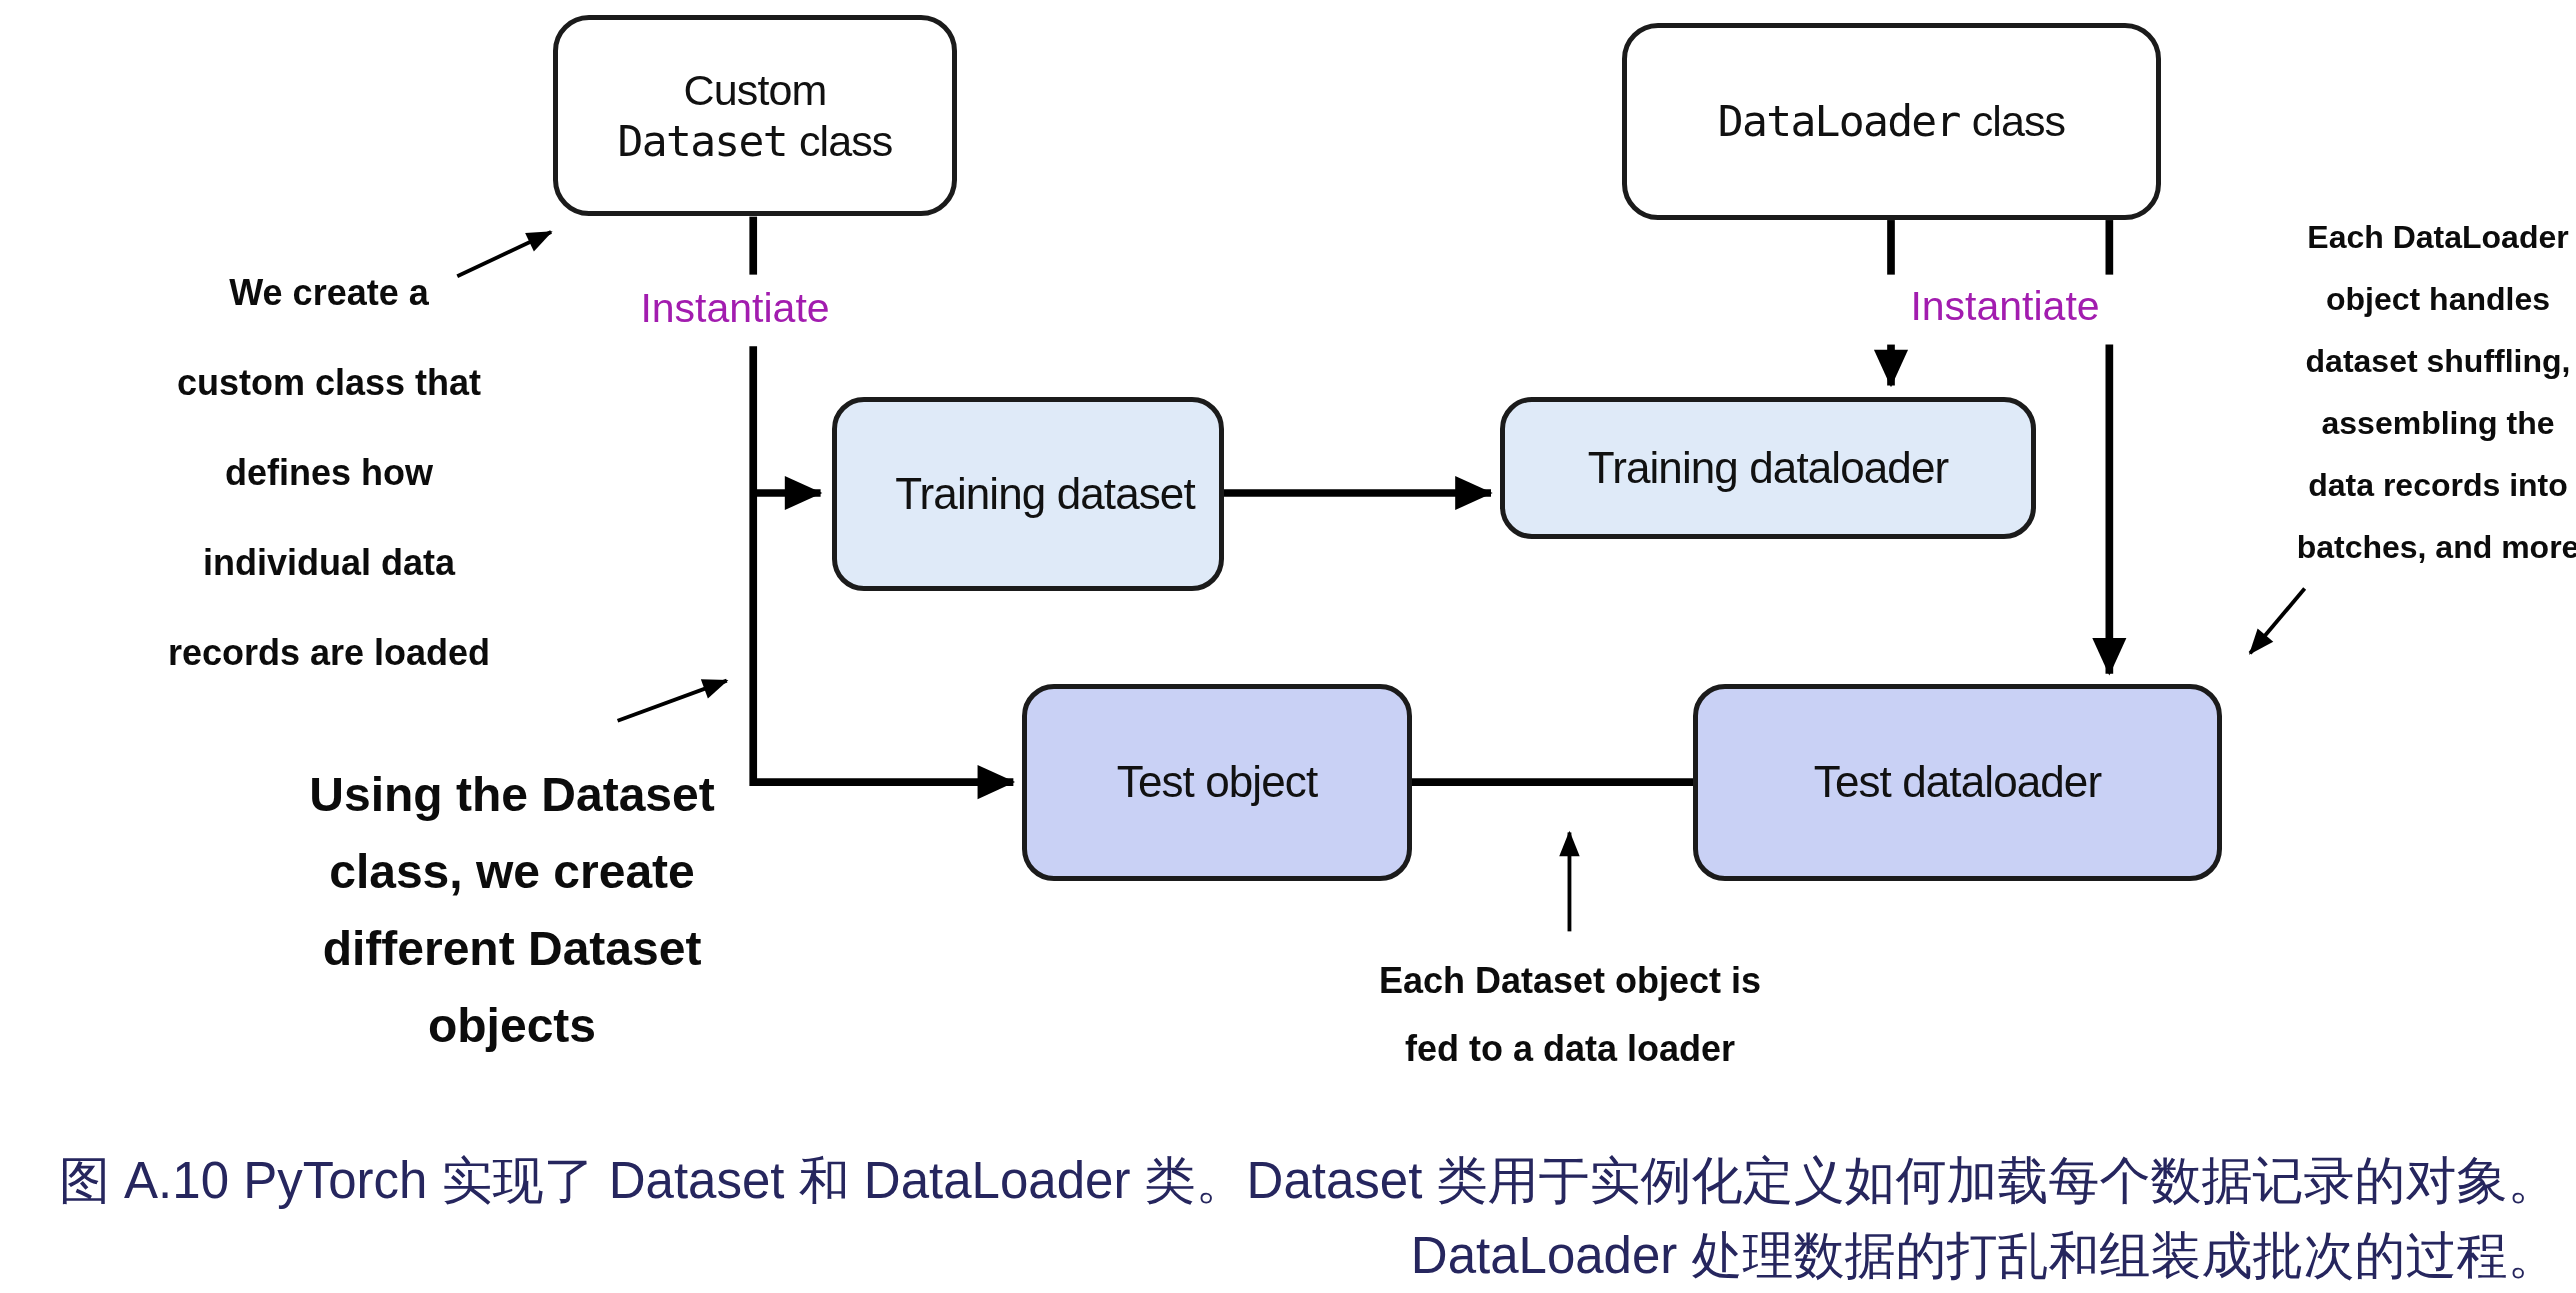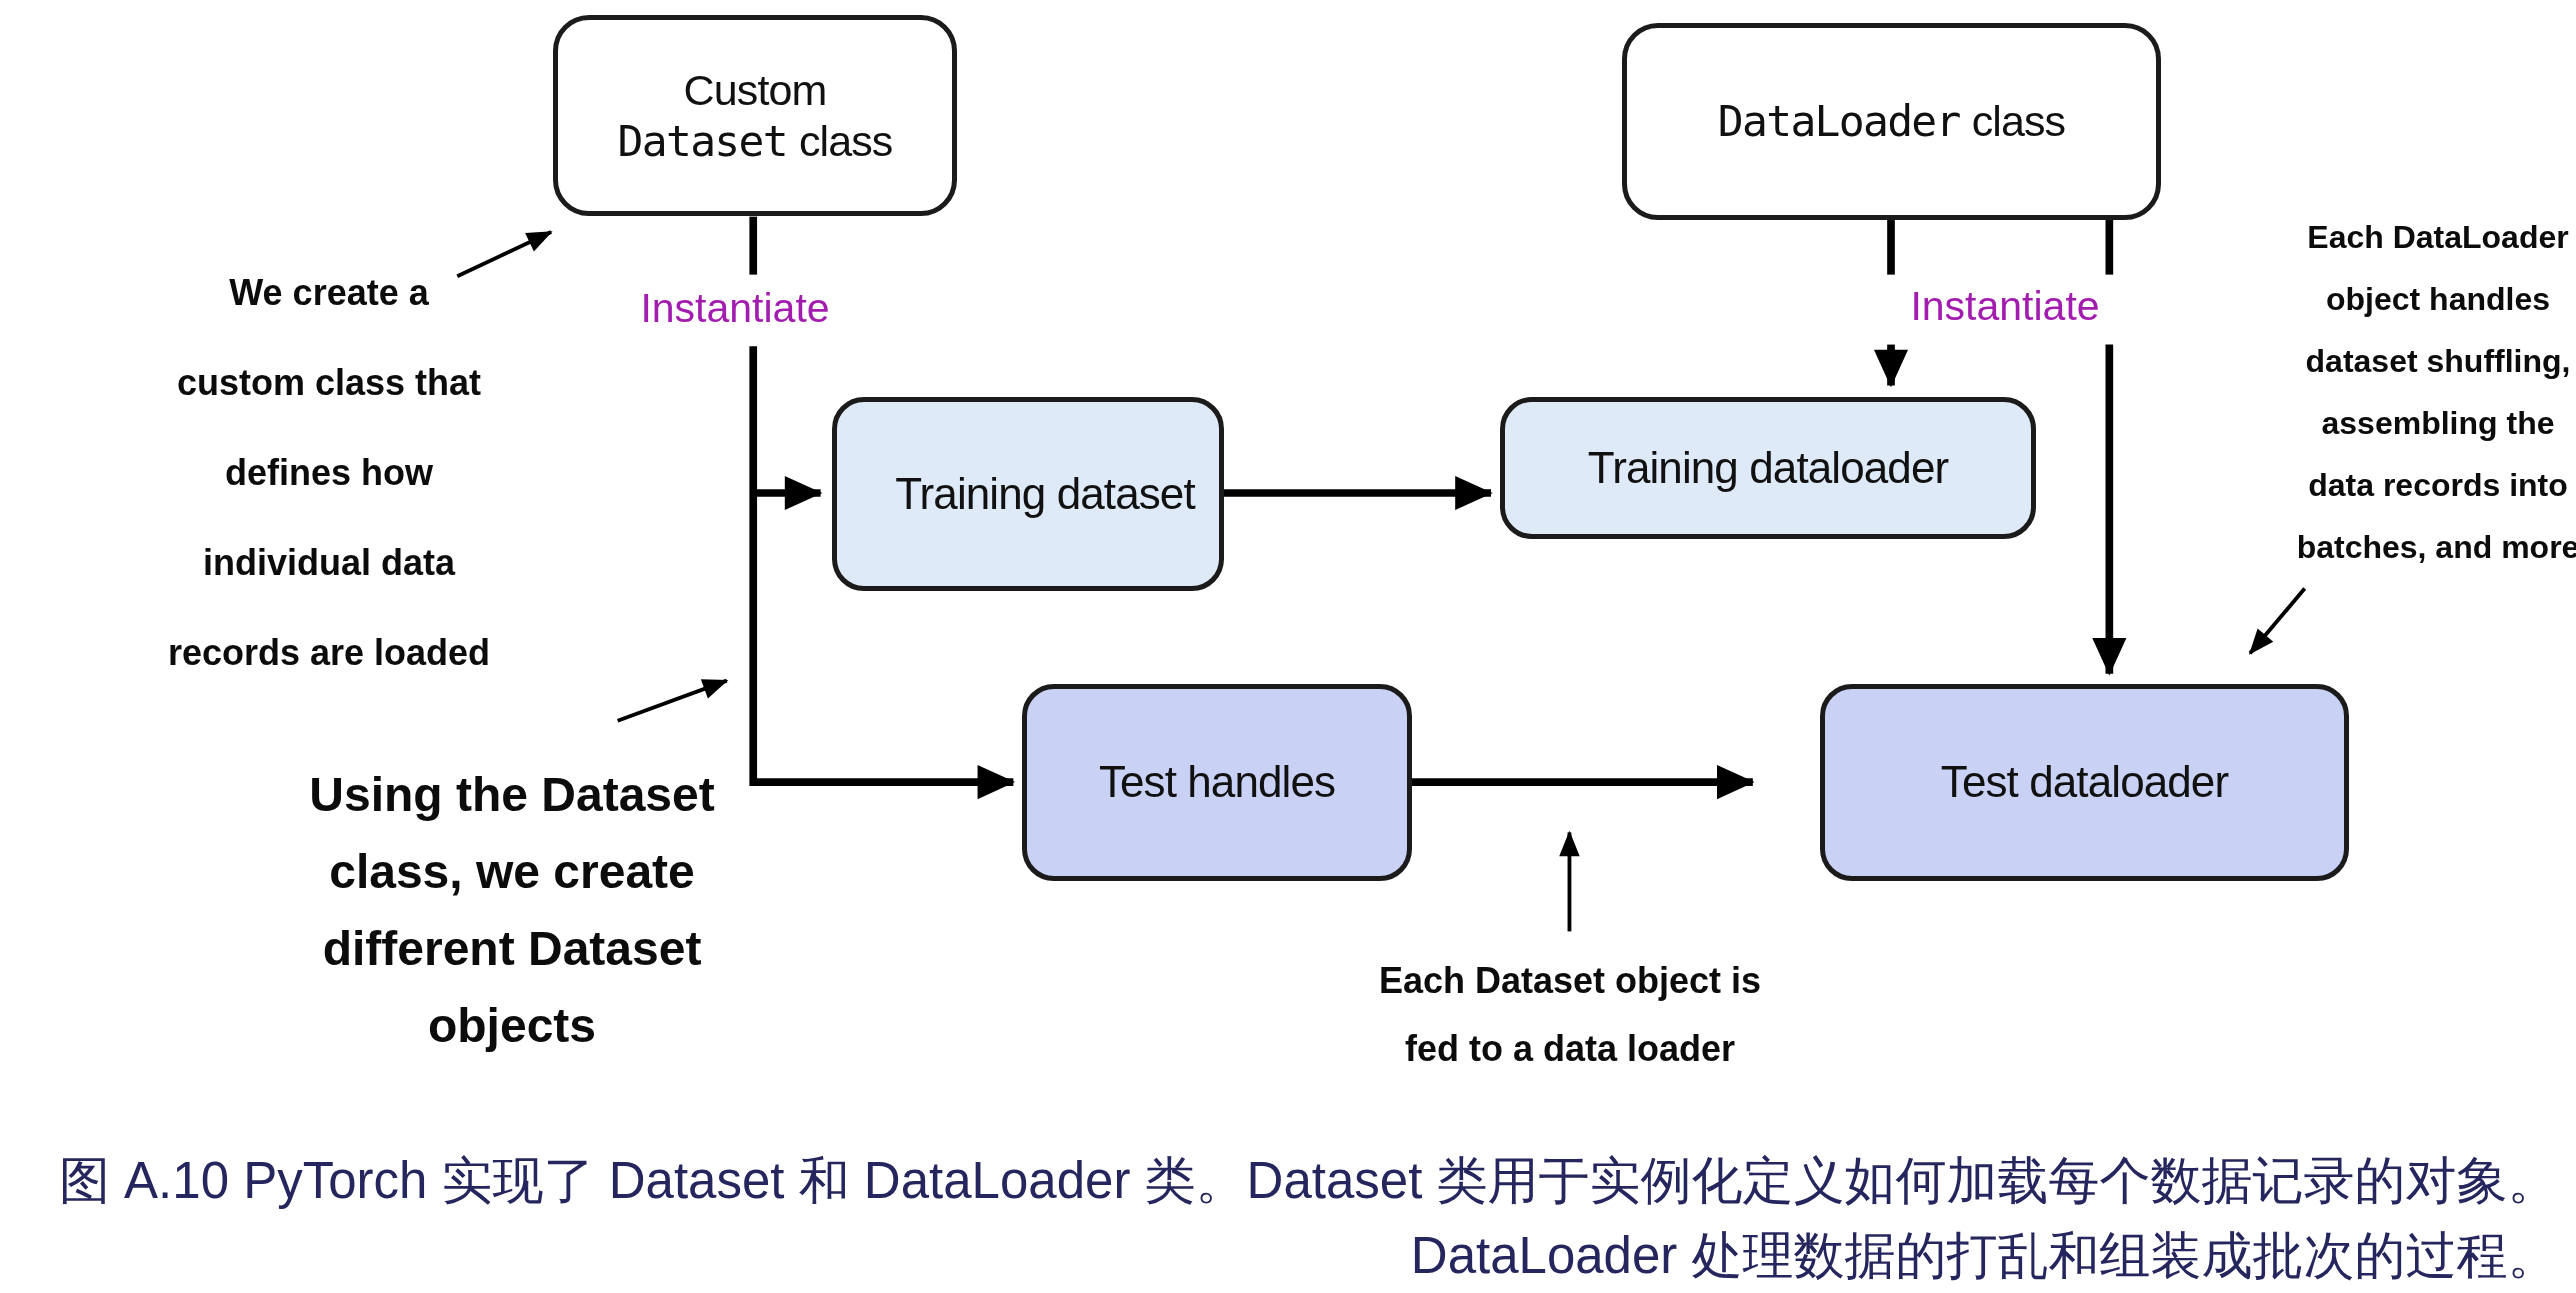--- a/index.html
+++ b/index.html
@@ -97,24 +97,24 @@
 
   <div class="box trainbox" style="left:832px;top:397px;width:392px;height:194px;padding-left:34px;">
     <div class="lbl">Training dataset</div>
   </div>
 
   <div class="box trainbox" style="left:1500px;top:397px;width:536px;height:142px;">
     <div class="lbl">Training dataloader</div>
   </div>
 
   <div class="box testbox" style="left:1022px;top:684px;width:390px;height:197px;">
-    <div class="lbl">Test handles</div>
+    <div class="lbl">Test object</div>
   </div>
 
-  <div class="box testbox" style="left:1820px;top:684px;width:529px;height:197px;">
+  <div class="box testbox" style="left:1693px;top:684px;width:529px;height:197px;">
     <div class="lbl">Test dataloader</div>
   </div>
 
   <div class="instantiate" style="left:607px;top:285px;">Instantiate</div>
   <div class="instantiate" style="left:1877px;top:283px;">Instantiate</div>
 
   <div class="note note-left-upper" style="left:73px;top:248px;width:512px;">We create a
 custom class that
 defines how
 individual data

